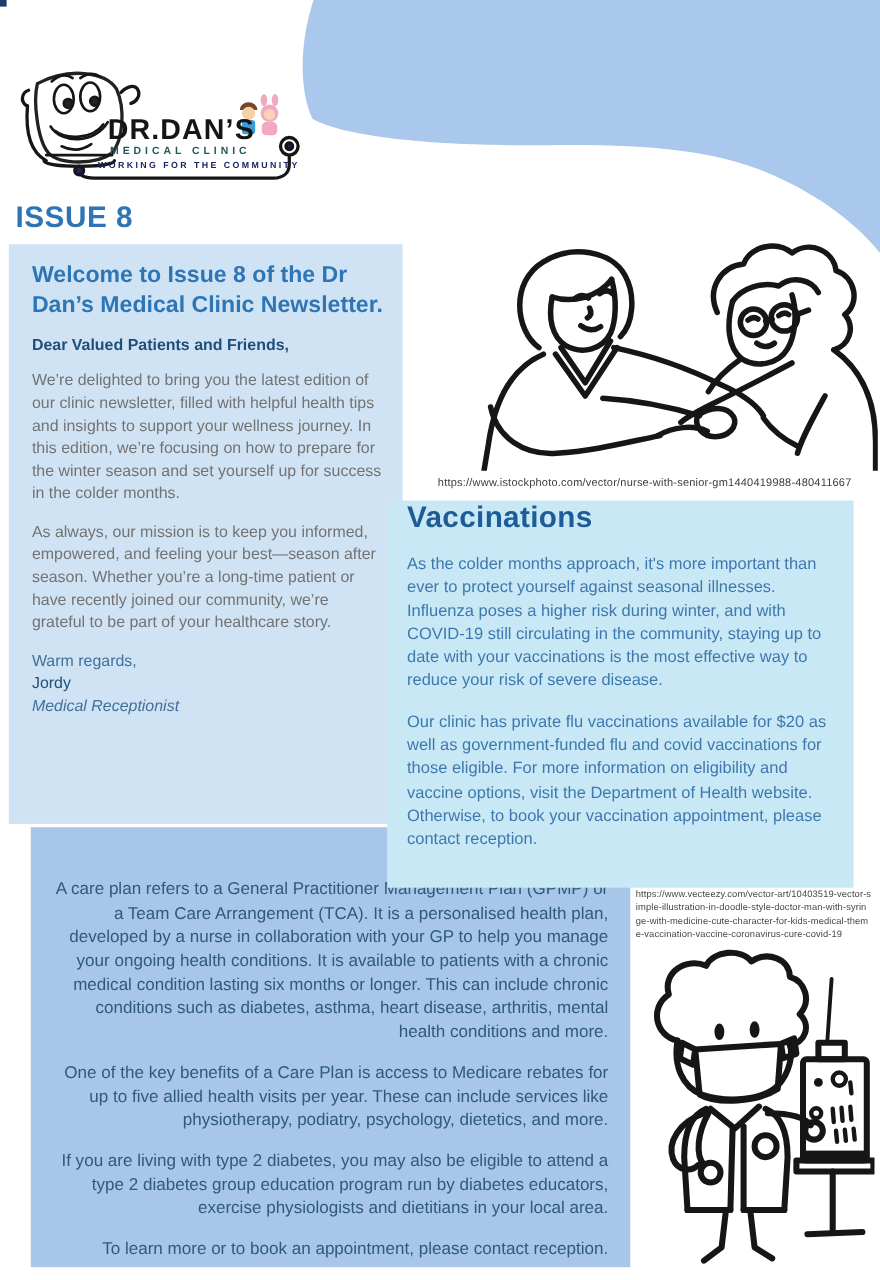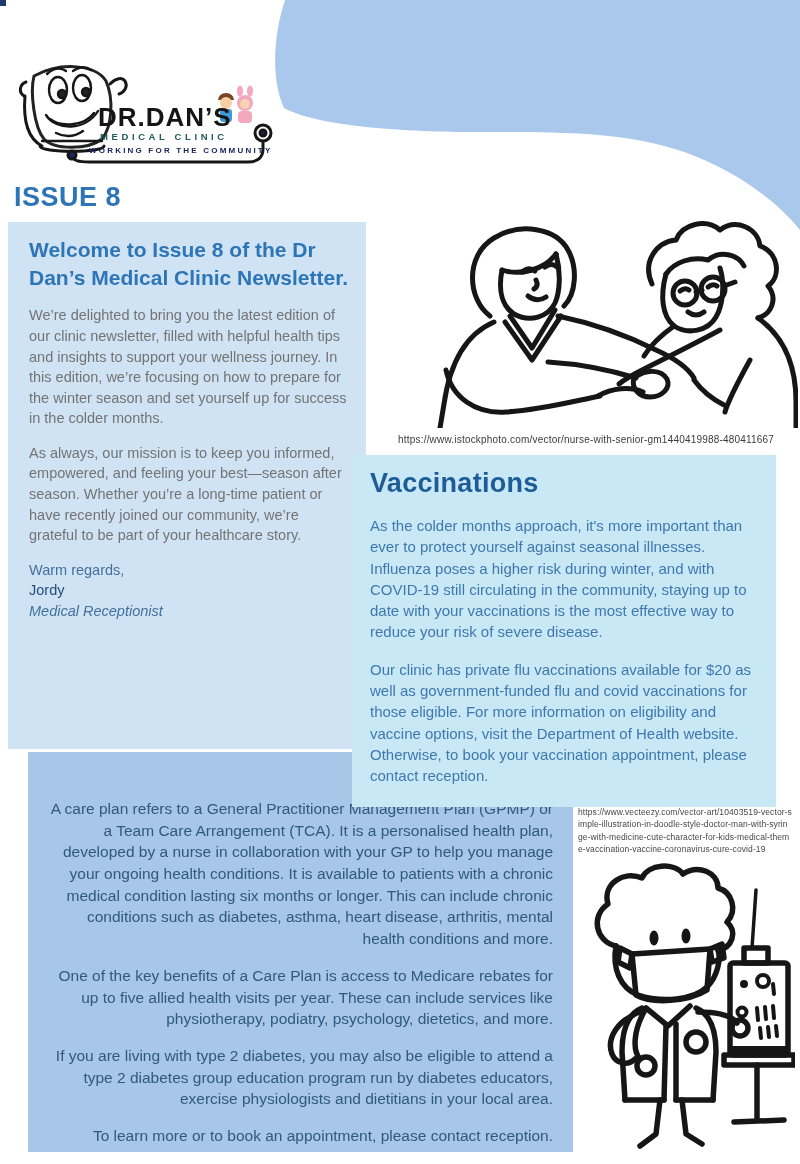--- a/index.html
+++ b/index.html
@@ -35,21 +35,21 @@
   .signature-role { font-size:14.5px; line-height:1.42; font-style:italic; color:#41719c; }
   
   .nurse-figure { position:absolute; left:398px; top:212px; width:400px; height:216px; z-index:1; }
   .nurse-caption {
     position:absolute; left:398px; top:434px; width:390px; z-index:1;
     font-size:10px; color:#3b3b3b; letter-spacing:0.2px;
   }
   
   .vacc-box {
     position:absolute; left:352px; top:455px; width:424px; height:352px; z-index:4;
-    background:#c9e8f6; padding:13px 18px;
+    background:#c9e8f6; padding:0 18px;
   }
   .vacc-heading { font-size:27px; font-weight:bold; color:#1d5c97; letter-spacing:0.3px; }
   .vacc-box p.body-p { margin-top:16px; font-size:15px; line-height:1.42; color:#3f78ad; }
   
   .care-box {
     position:absolute; left:28px; top:752px; width:545px; height:400px; z-index:3;
     background:#a7c6e8; padding:0 20px;text-align:right;
   }
   .care-heading { font-size:27px; font-weight:bold; color:#16395e; letter-spacing:0.3px; }
   .care-box p.body-p { margin-top:15px; font-size:15.5px; line-height:1.4; color:#2f5a7d; }
@@ -116,20 +116,21 @@
 
     <text x="86" y="72" font-family="Liberation Sans, sans-serif" font-size="26" font-weight="bold" fill="#151515" letter-spacing="1">DR.DAN’S</text>
     <text x="88" y="86" font-family="Liberation Sans, sans-serif" font-size="9.5" font-weight="bold" fill="#215b5e" letter-spacing="3.6">MEDICAL CLINIC</text>
     <text x="77" y="99" font-family="Liberation Sans, sans-serif" font-size="8" font-weight="bold" fill="#1c2560" letter-spacing="2.2">WORKING FOR THE COMMUNITY</text>
   </svg>
 
   <div class="issue-label">ISSUE 8</div>
 
   <div class="welcome-box">
     <div class="welcome-heading">Welcome to Issue 8 of the Dr Dan’s Medical Clinic Newsletter.</div>
+    <div class="salutation">Dear Valued Patients and Friends,</div>
     <p class="body-p">We’re delighted to bring you the latest edition of our clinic newsletter, filled with helpful health tips and insights to support your wellness journey. In this edition, we’re focusing on how to prepare for the winter season and set yourself up for success in the colder months.</p>
     <p class="body-p">As always, our mission is to keep you informed, empowered, and feeling your best—season after season. Whether you’re a long-time patient or have recently joined our community, we’re grateful to be part of your healthcare story.</p>
     <div class="closing-line">Warm regards,</div>
     <div class="signature-name">Jordy</div>
     <div class="signature-role">Medical Receptionist</div>
   </div>
 
   <svg class="nurse-figure" viewBox="0 0 400 216">
     <g class="ln" stroke-width="5">
 

